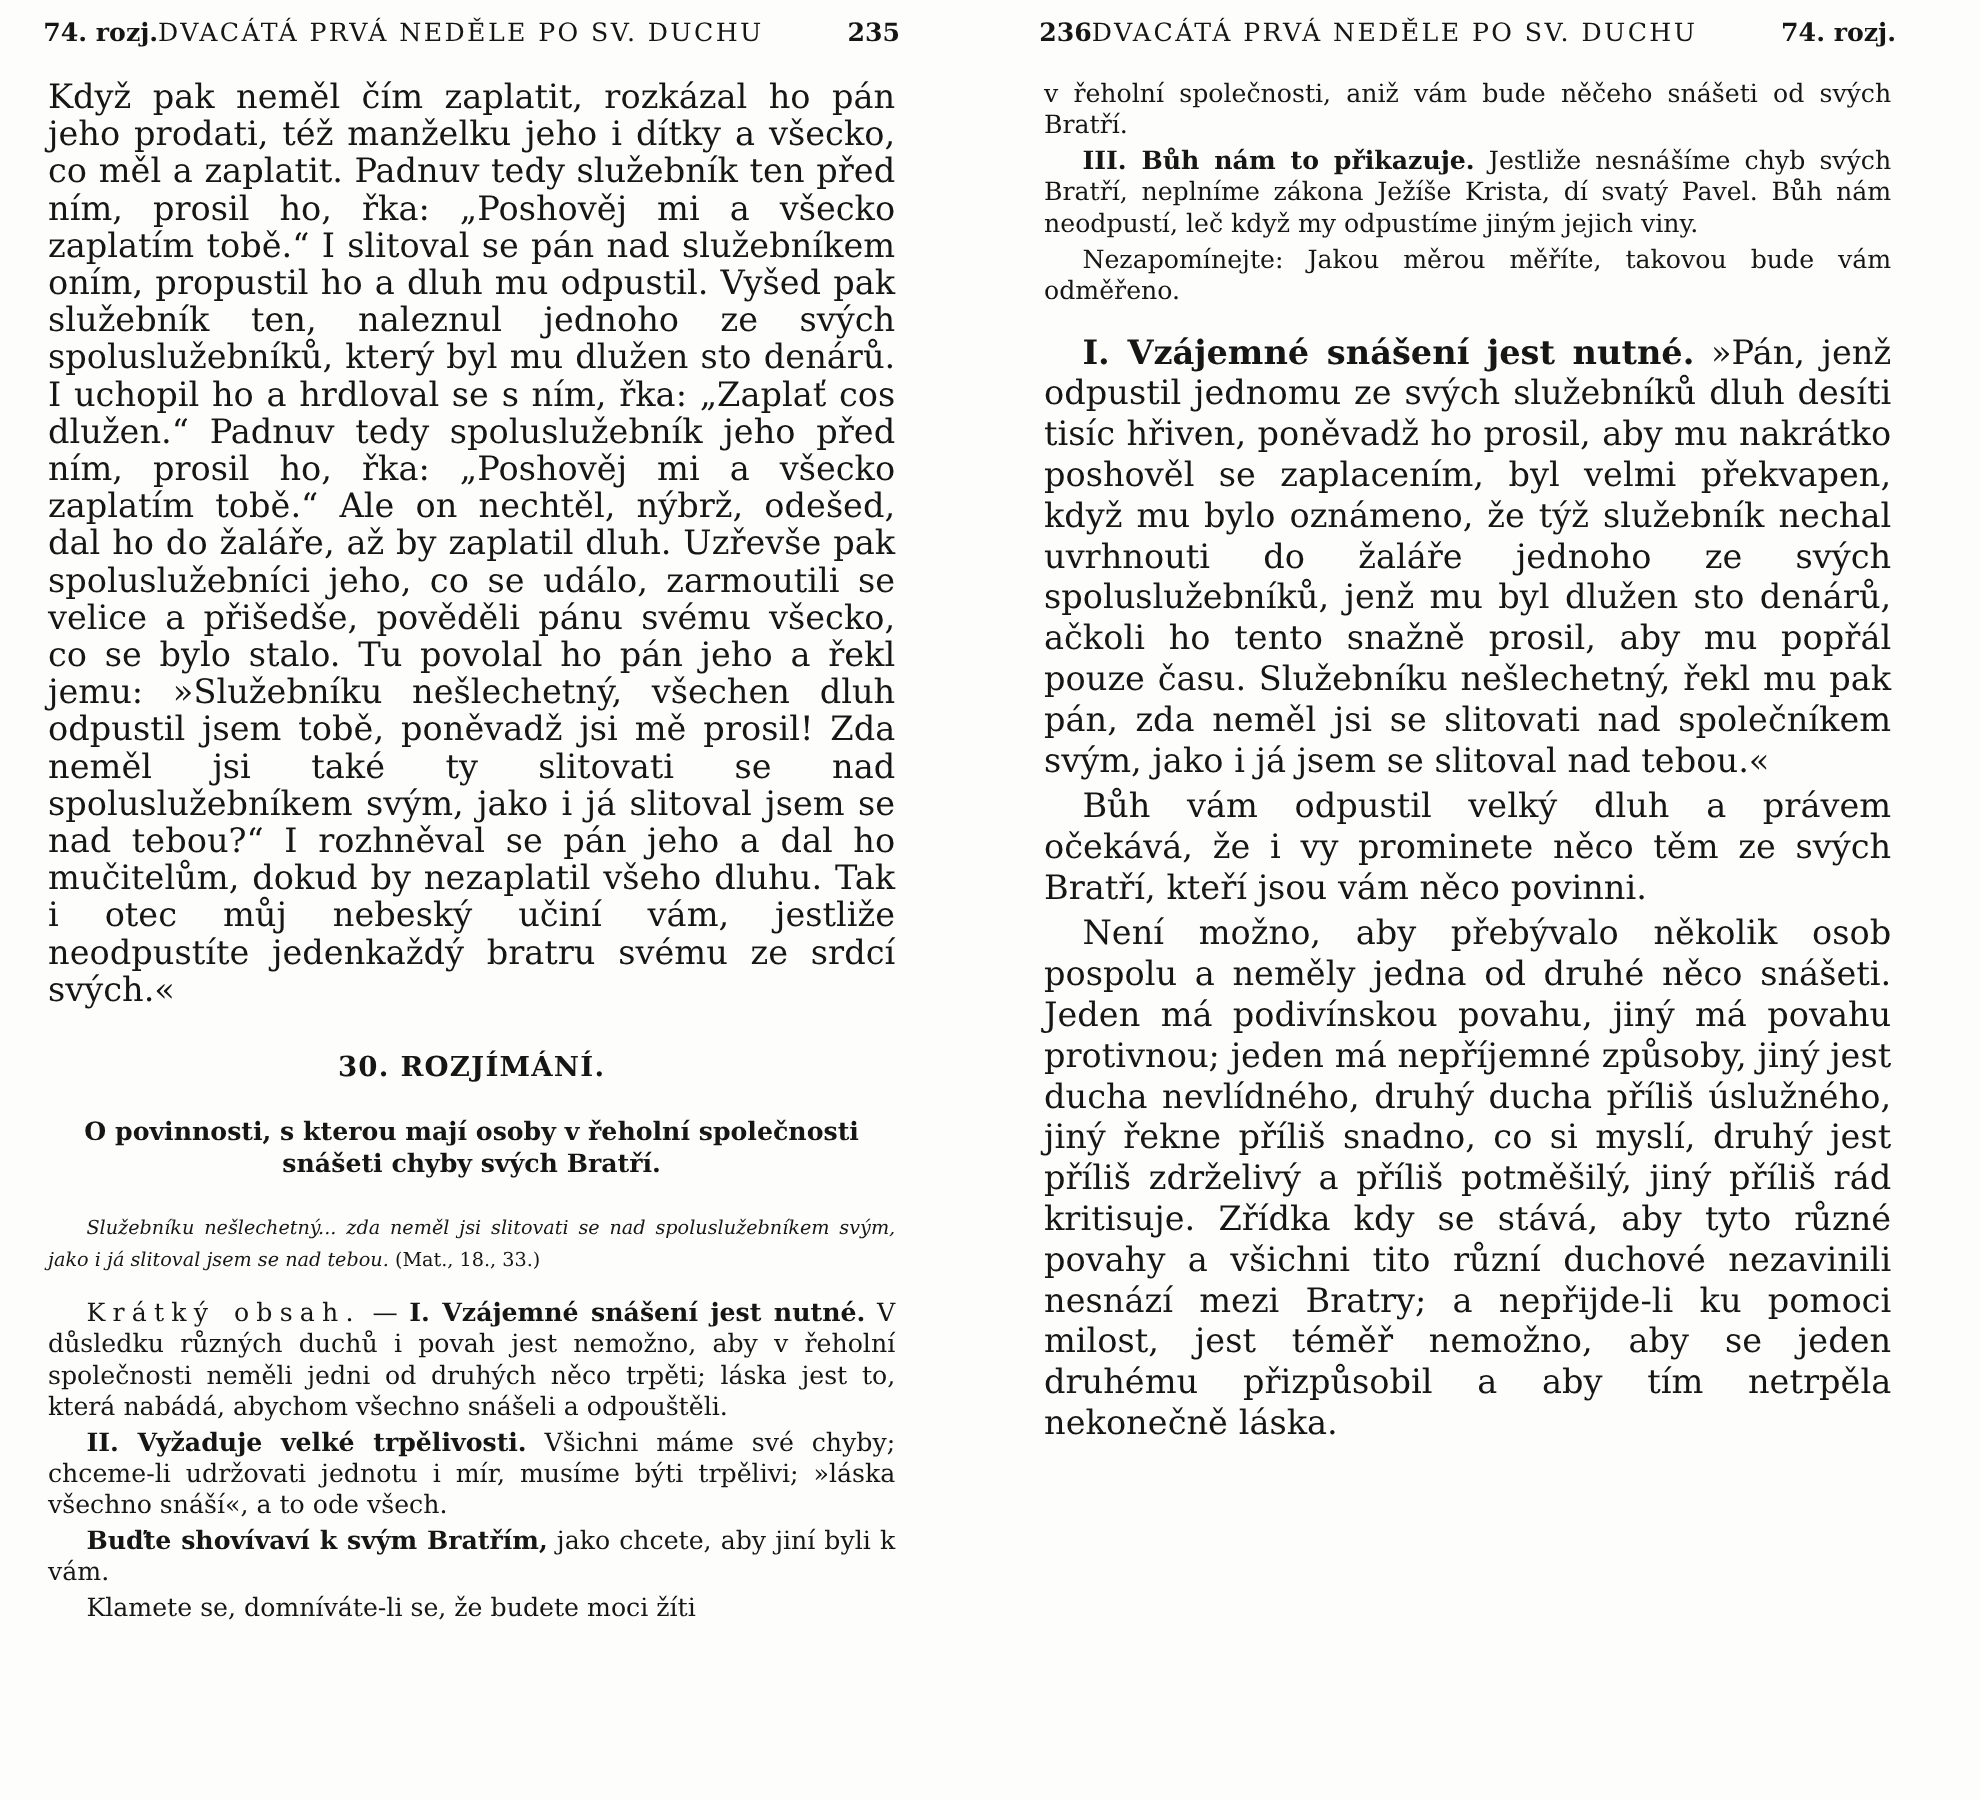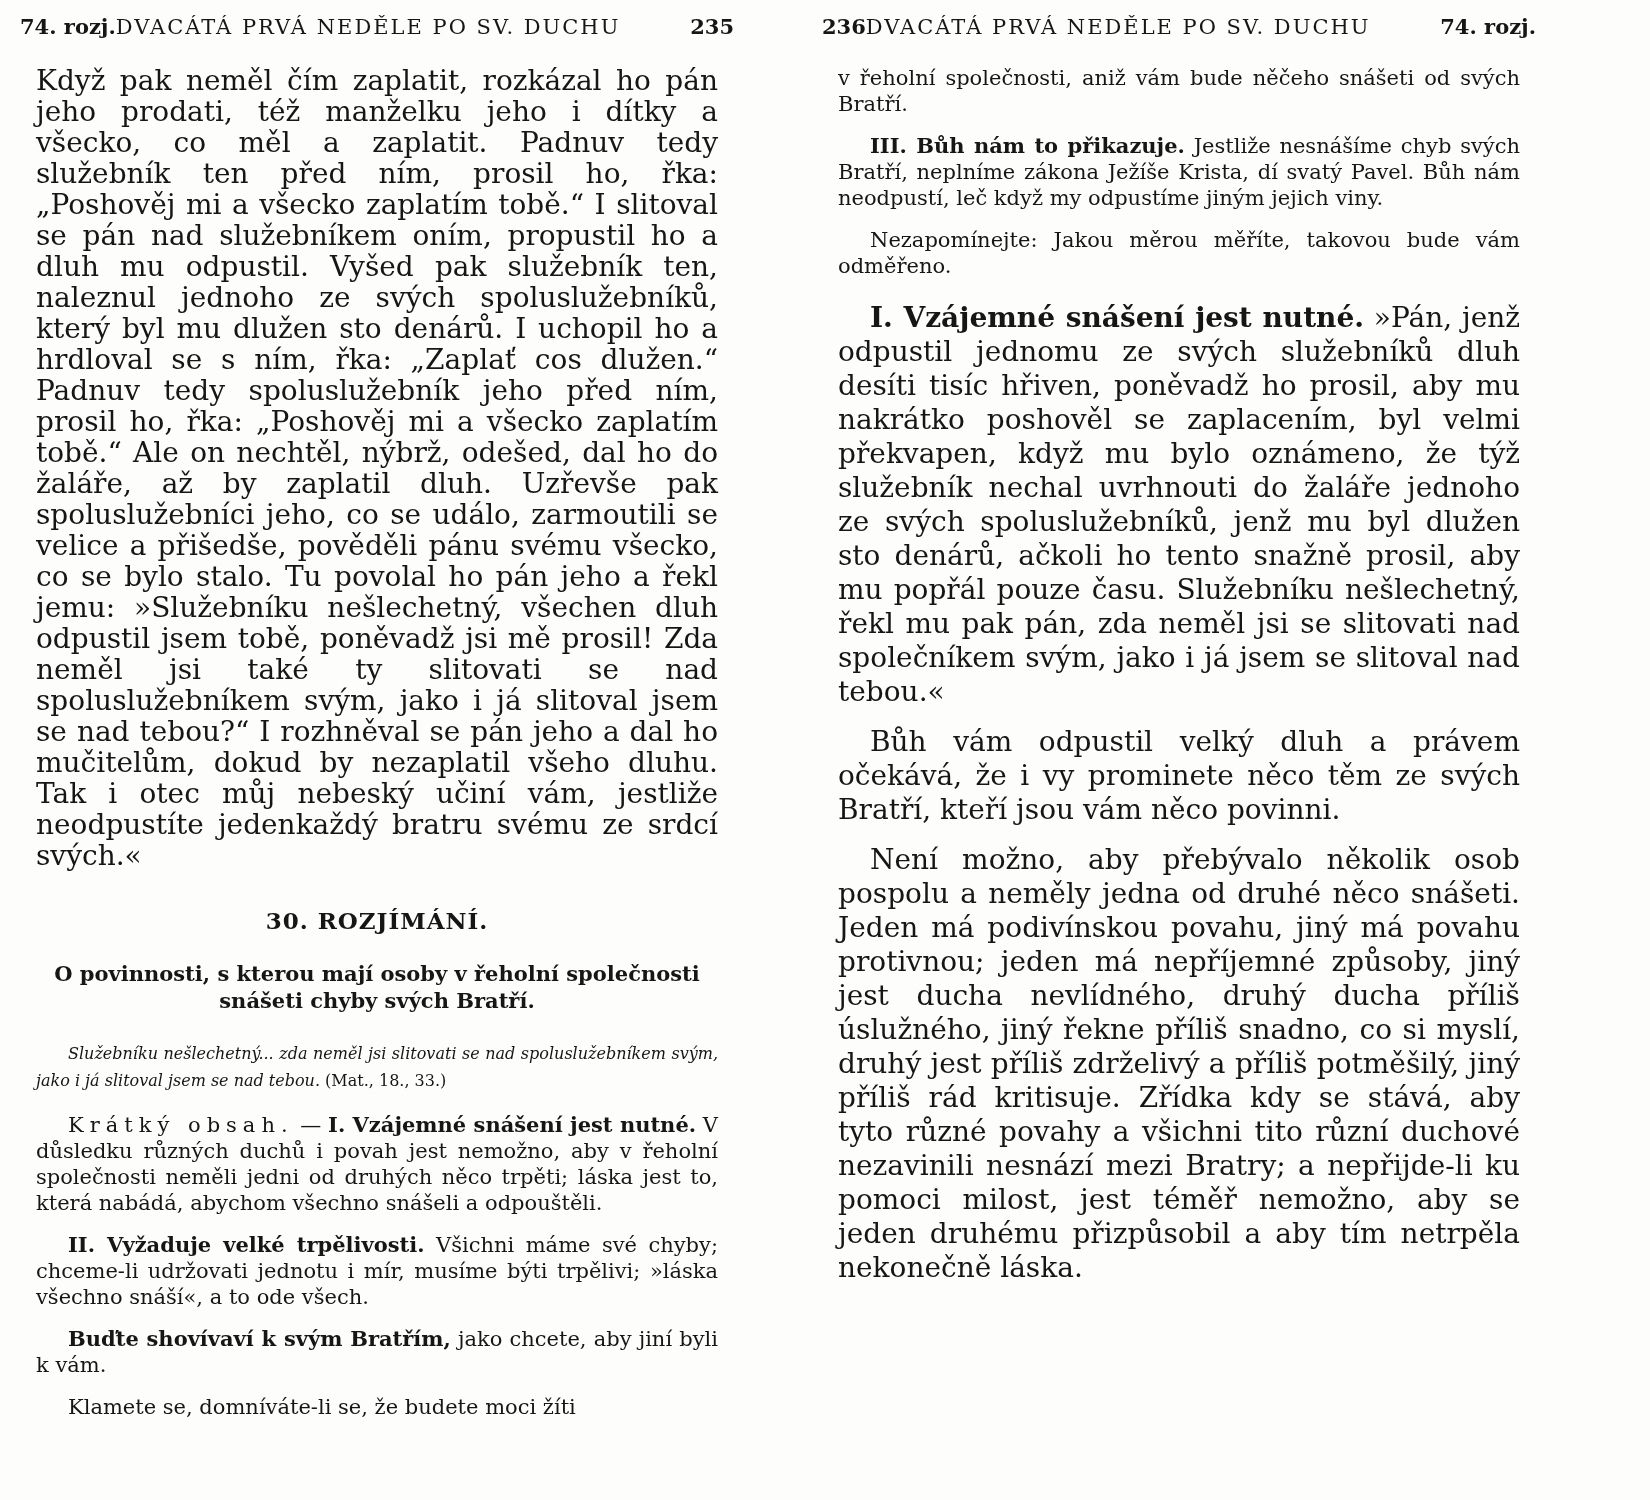--- a/index.html
+++ b/index.html
@@ -7,40 +7,40 @@
   body {
     width: 1650px;
     height: 1500px;
     background: #fdfdfb;
     color: #161616;
     font-family: "DejaVu Serif", "Liberation Serif", serif;
     overflow: hidden;
   }
   .spread {
     display: flex;
-    gap: 88px;
-    padding: 14px 36px 0 20px;
+    gap: 116px;
+    padding: 14px 36px 0 36px;
   }
   .page { width: 714px; }
 
   .page-header {
     display: flex;
     align-items: baseline;
     font-size: 21px;
     margin-bottom: 26px;
   }
   .hdr-side { font-weight: bold; white-space: nowrap; }
   .hdr-center {
     flex: 1;
     text-align: left;
     letter-spacing: 2px;
     white-space: nowrap;
   }
 
-  p { margin: 16px; text-align: justify; hyphens: auto; }
+  p { margin: 4px; text-align: justify; hyphens: auto; }
 
   .main {
     font-size: 28px;
     line-height: 31px;
   }
   .page-right .main {
     font-size: 28px;
     line-height: 34px;
   }
   .small {

